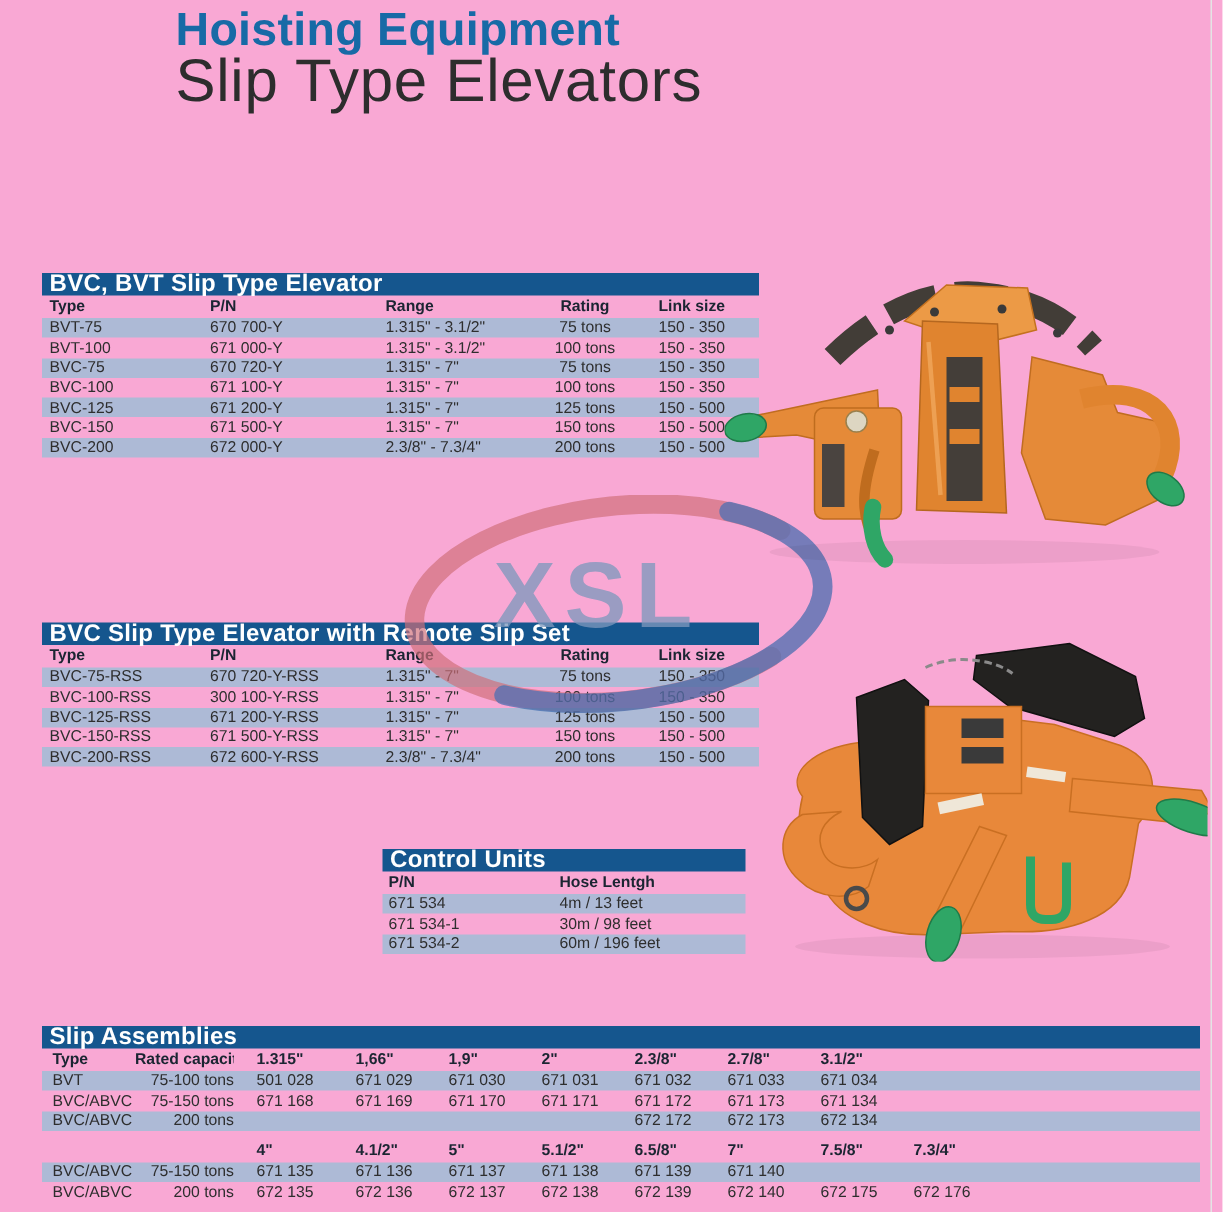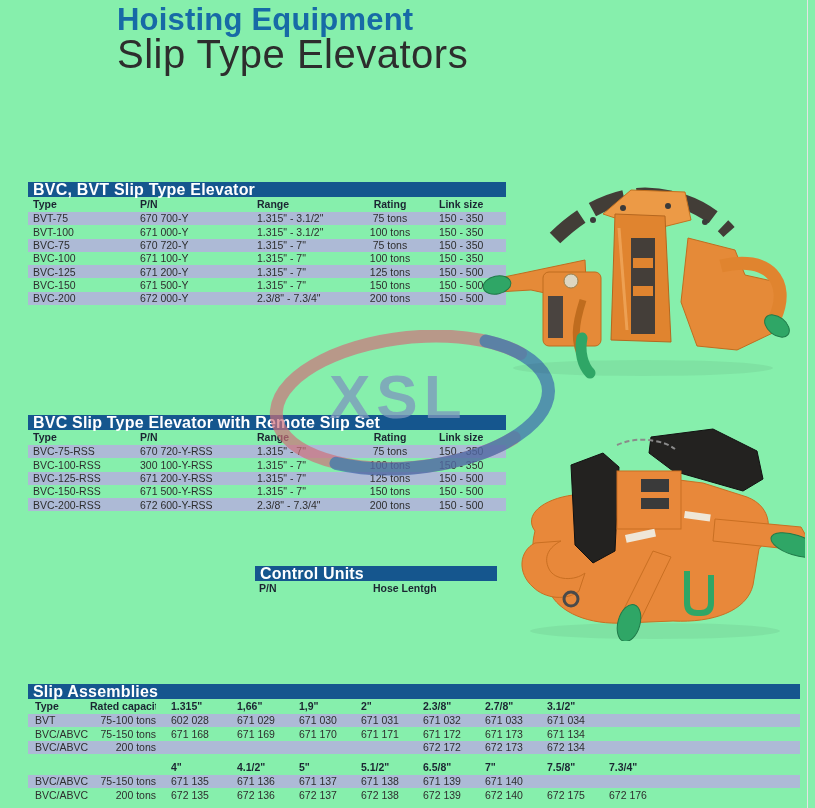--- a/index.html
+++ b/index.html
@@ -1,17 +1,17 @@
 <!DOCTYPE html>
 <html><head>
 <meta charset="utf-8">
 <style>
   html,body{margin:0;padding:0;background:#fff;}
   #page{
-    position:relative;width:815px;height:808px;background:#86efac;overflow:hidden;
+    position:relative;width:815px;height:808px;background:#f9a8d4;overflow:hidden;
     font-family:"Liberation Sans",sans-serif;color:#2e2e2e;
   }
   .edge-line{position:absolute;top:0;right:7px;width:1px;height:100%;background:#e4e4e4;}
   
   .titles{position:absolute;left:117px;top:2px;}
   .titles h1{margin:0;font-size:31px;line-height:35px;font-weight:700;color:#176aa6;letter-spacing:0.2px;}
   .titles h2{margin:0;font-size:40px;line-height:35px;font-weight:400;color:#2d2d2d;letter-spacing:0.5px;}
   
   .tbl{position:absolute;font-size:10.5px;color:#2e2e2e;}
   .bar{height:15px;background:#15568e;color:#ffffff;font-weight:700;font-size:16px;
@@ -154,41 +154,55 @@
         </div>
       </div>
   </div>
 
   <div class="tbl g2" style="left:255px;top:566px;width:242px;">
     <div class="bar">Control Units</div>
     <div class="trow thead">
         <span class="tcell">P/N</span>
         <span class="tcell">Hose Lentgh</span>
       </div>
+    <div class="rows">
+        <div class="trow">
+          <span class="tcell">671 534</span>
+          <span class="tcell">4m / 13 feet</span>
+        </div>
+        <div class="trow">
+          <span class="tcell">671 534-1</span>
+          <span class="tcell">30m / 98 feet</span>
+        </div>
+        <div class="trow">
+          <span class="tcell">671 534-2</span>
+          <span class="tcell">60m / 196 feet</span>
+        </div>
+      </div>
   </div>
 
   <div class="tbl g10" style="left:28px;top:684px;width:772px;">
     <div class="bar">Slip Assemblies</div>
     <div class="trow thead">
         <span class="tcell">Type</span>
         <span class="tcell">Rated capacity</span>
         <span class="tcell">1.315"</span>
         <span class="tcell">1,66"</span>
         <span class="tcell">1,9"</span>
         <span class="tcell">2"</span>
         <span class="tcell">2.3/8"</span>
         <span class="tcell">2.7/8"</span>
         <span class="tcell">3.1/2"</span>
         <span class="tcell"></span>
       </div>
     <div class="rows">
         <div class="trow">
           <span class="tcell">BVT</span>
           <span class="tcell">75-100 tons</span>
-          <span class="tcell">602 028</span>
+          <span class="tcell">501 028</span>
           <span class="tcell">671 029</span>
           <span class="tcell">671 030</span>
           <span class="tcell">671 031</span>
           <span class="tcell">671 032</span>
           <span class="tcell">671 033</span>
           <span class="tcell">671 034</span>
           <span class="tcell"></span>
         </div>
         <div class="trow">
           <span class="tcell">BVC/ABVC</span>

